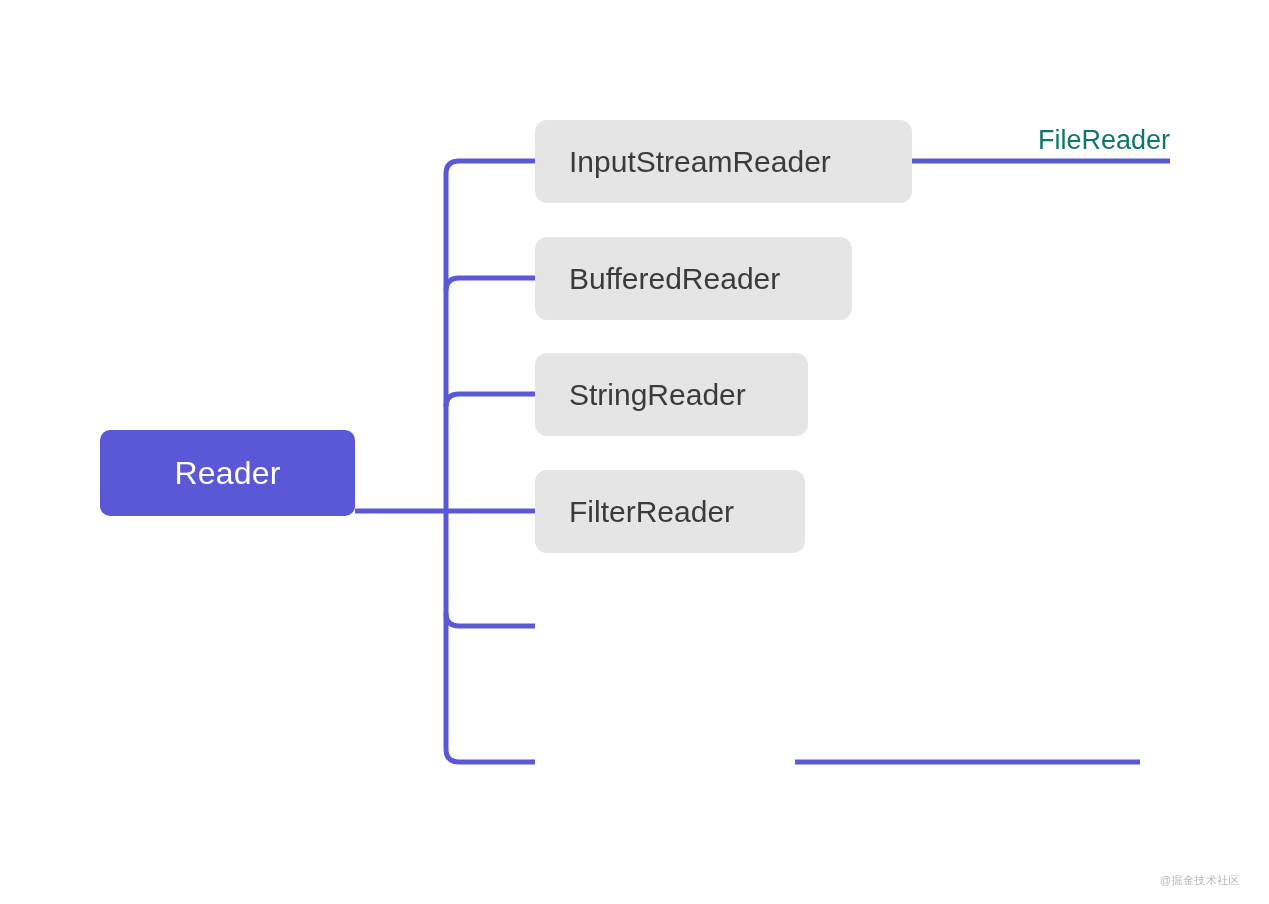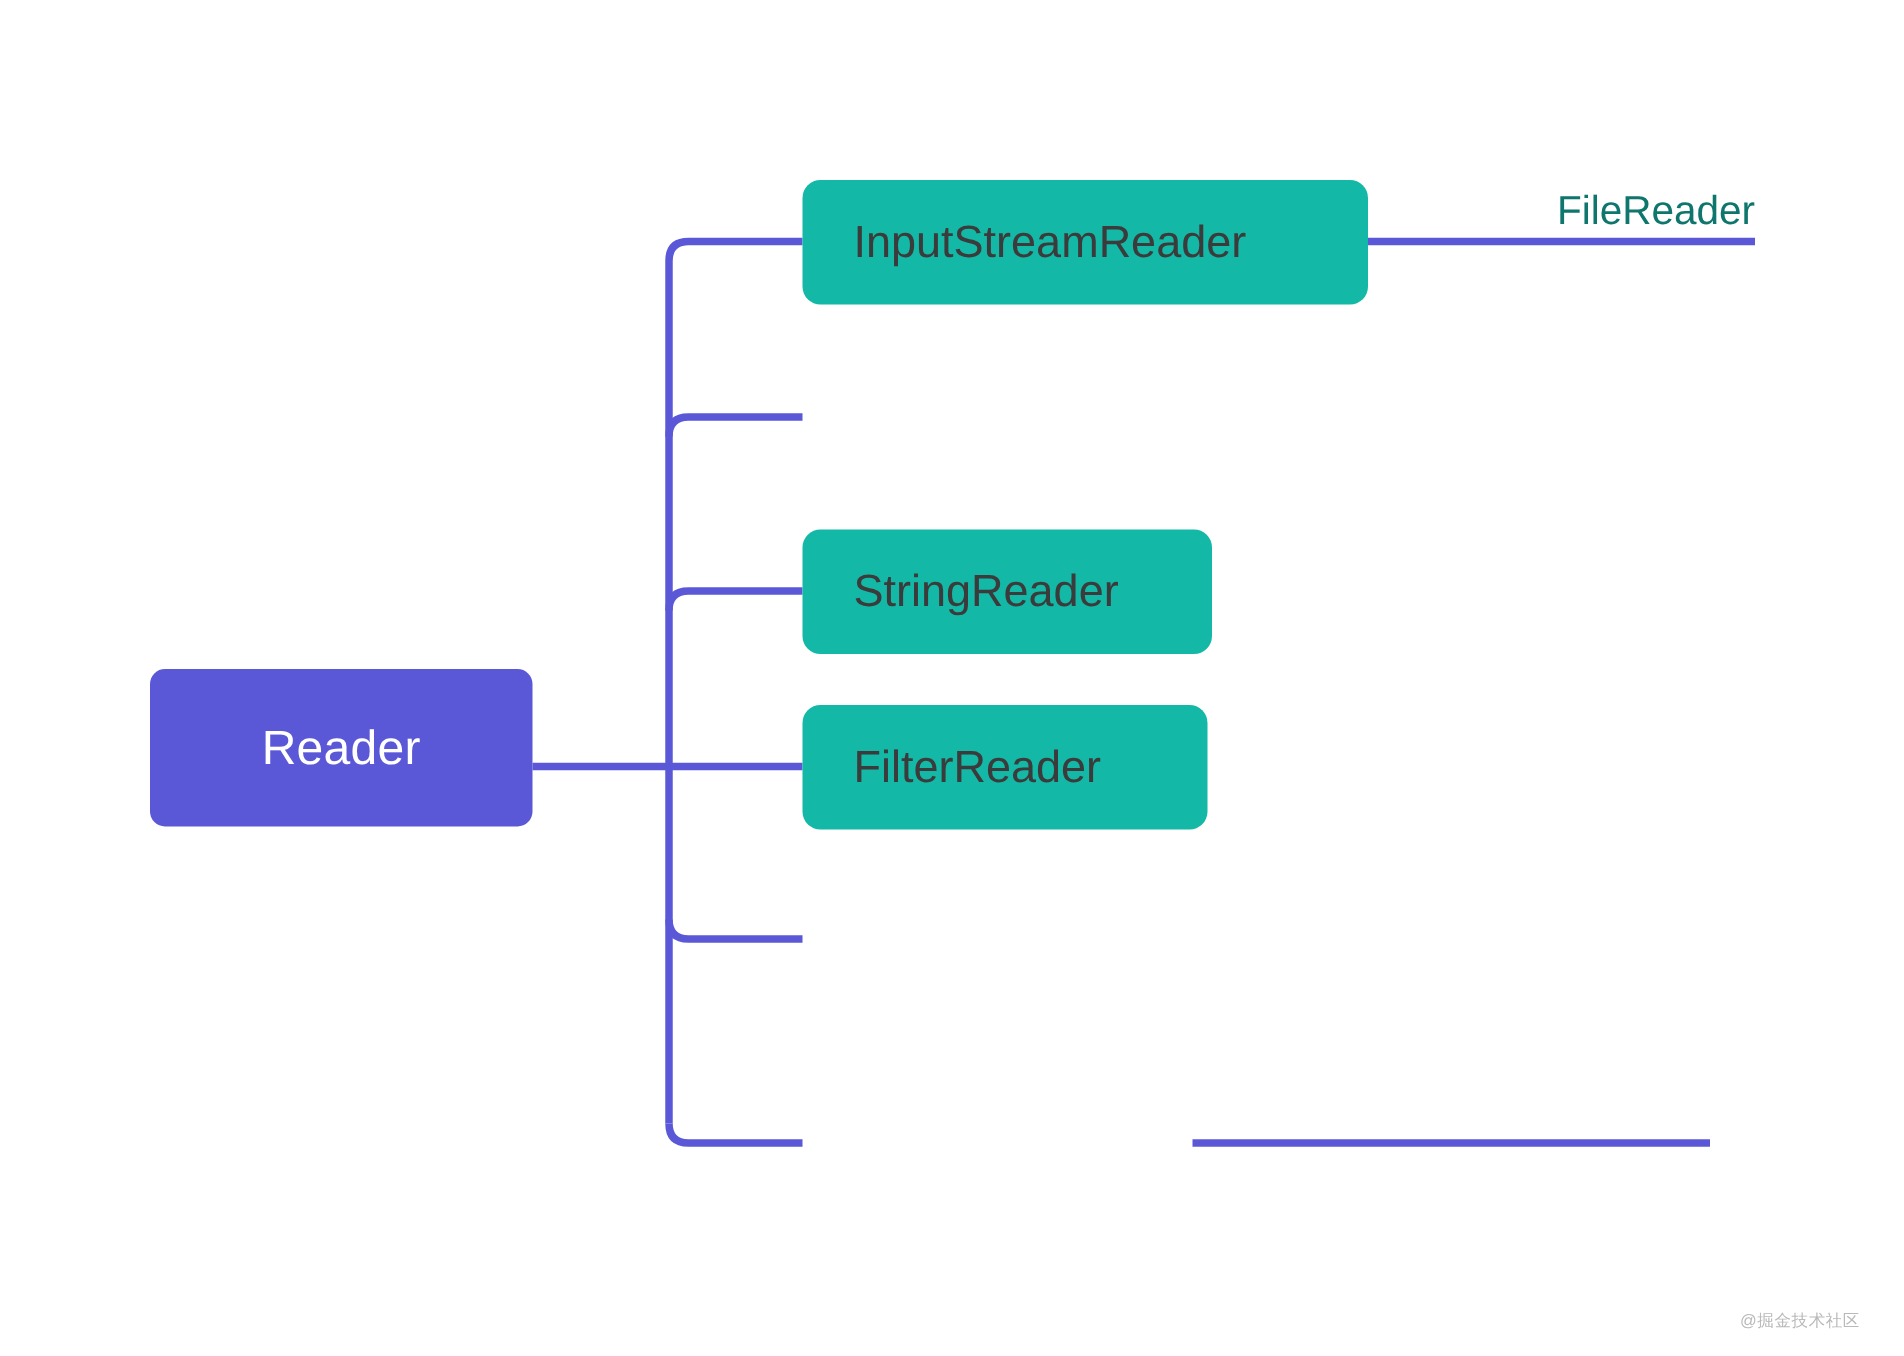--- a/index.html
+++ b/index.html
@@ -35,21 +35,21 @@
     justify-content: center;
   }
   .root-label {
     color: #ffffff;
     font-size: 32px;
     font-weight: 400;
     letter-spacing: 0.2px;
     white-space: nowrap;
   }
   .branch-node {
-    background: #14b8a6;
+    background: #e5e5e5;
     border-radius: 12px;
     padding-left: 34px;
     padding-right: 34px;
   }
   .branch-label {
     color: #3b3b3b;
     font-size: 30px;
     font-weight: 400;
     white-space: nowrap;
   }
@@ -96,28 +96,31 @@
       <path d="M 446 613 Q 446 626 459 626 L 535 626"></path>
 
       <path d="M 446 749 Q 446 762 459 762 L 535 762"></path>
 
       <path d="M 912 161 L 1170 161"></path>
 
       <path d="M 795 762 L 1140 762"></path>
     </g>
   </svg>
 
-  <div class="node root-node" style="left:100px; top:446px; width:255px; height:105px;text-align:center;">
+  <div class="node root-node" style="left:100px; top:430px; width:255px; height:86px;text-align:center;">
     <span class="root-label">Reader</span>
   </div>
 
   <div class="node branch-node" style="left:535px; top:120px; width:377px; height:83px;">
     <span class="branch-label">InputStreamReader</span>
   </div>
 
+  <div class="node branch-node" style="left:535px; top:237px; width:317px; height:83px;">
+    <span class="branch-label">BufferedReader</span>
+  </div>
 
   <div class="node branch-node" style="left:535px; top:353px; width:273px; height:83px;">
     <span class="branch-label">StringReader</span>
   </div>
 
   <div class="node branch-node" style="left:535px; top:470px; width:270px; height:83px;">
     <span class="branch-label">FilterReader</span>
   </div>
 
 

